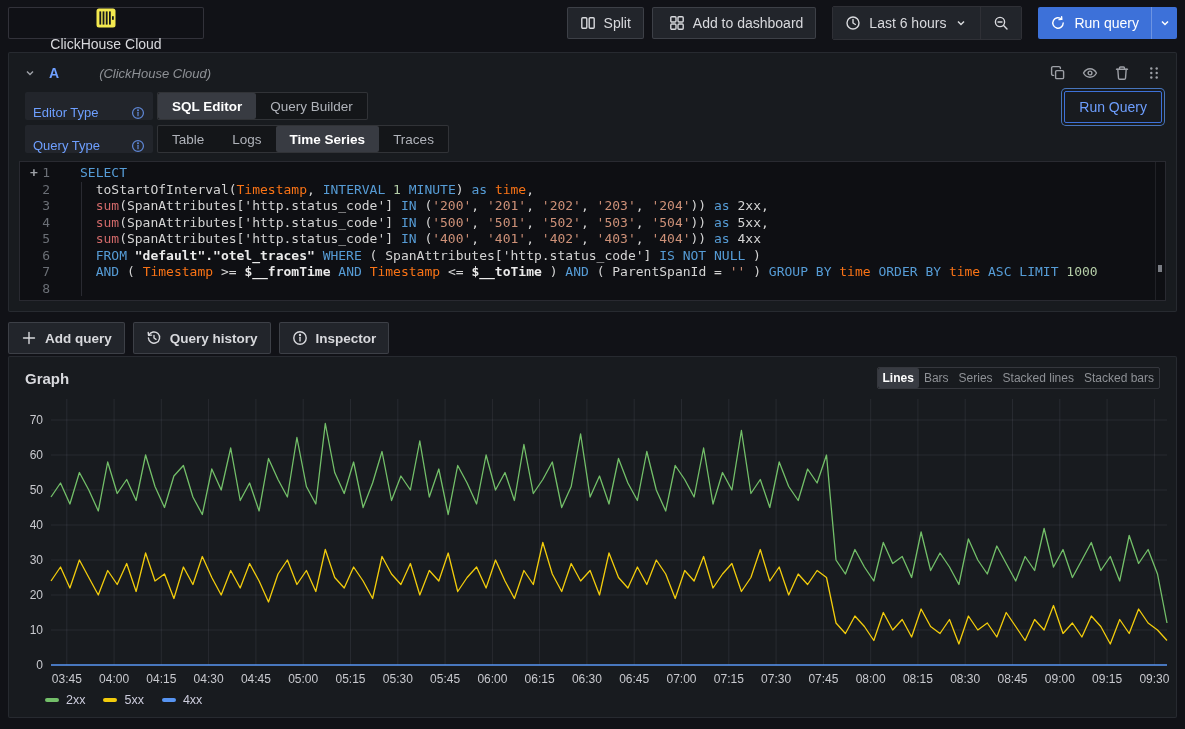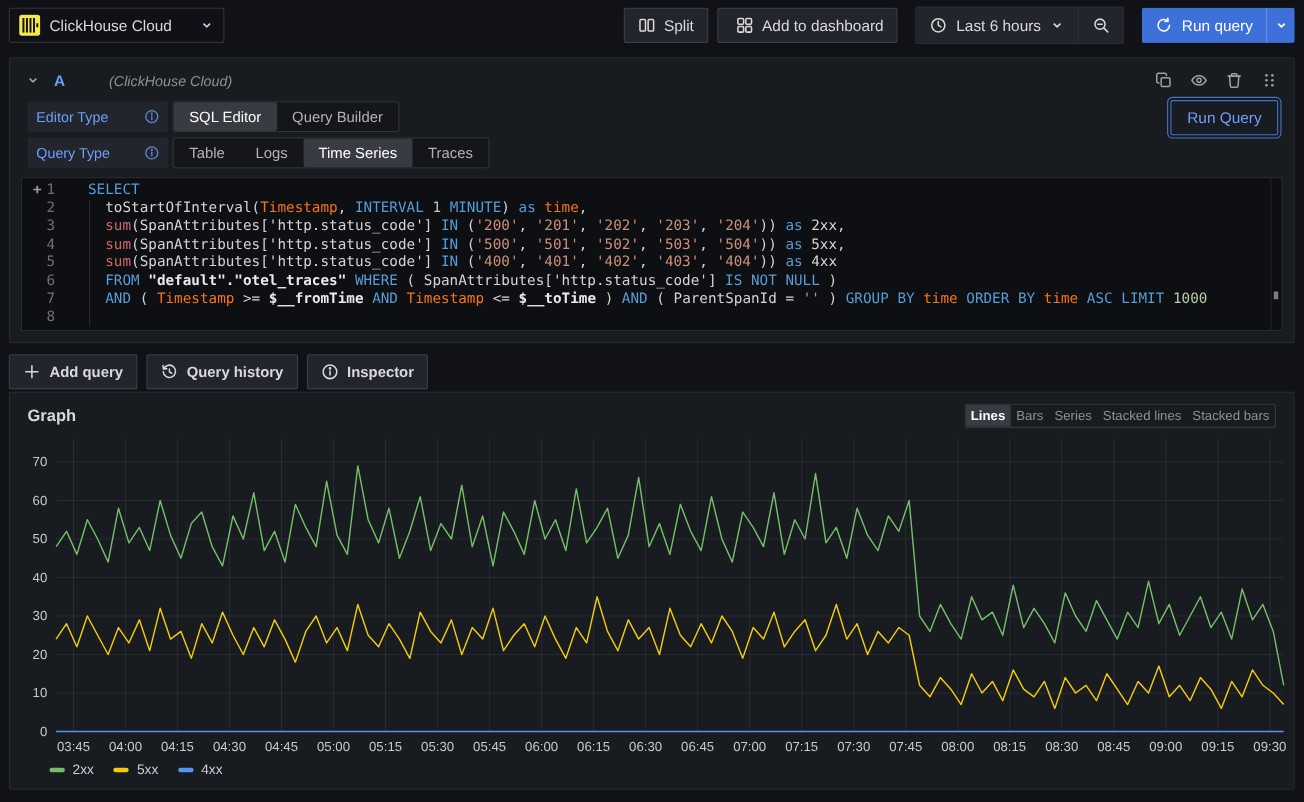--- a/index.html
+++ b/index.html
@@ -9,21 +9,21 @@
     font-family:"Liberation Sans", sans-serif;
     color:#ccccdc;
     font-size:14px;
   }
   
   .topbar { height:46px; display:flex; align-items:center; padding:0 8px; }
   .ds-picker {
     display:flex; align-items:center; gap:8px;
     width:196px; height:32px; padding:0 8px;
     border:1px solid rgba(204,204,220,0.18); border-radius:2px;
-    background:#101116; cursor:pointer;
+    background:#101116; cursor:pointer;flex-direction:column;
   }
   .ds-picker .name { flex:1; color:#d8d9dd; font-weight:400; }
   .ds-logo { width:20px; height:20px; display:inline-block; }
   .topbar-right { margin-left:auto; display:flex; align-items:center; }
   .tb-btn {
     display:flex; align-items:center; gap:8px; height:32px; padding:0 12px;
     background:#22252b; border:1px solid rgba(204,204,220,0.16); border-radius:2px;
     color:#d8d9dd; font-weight:500; font-size:14px; cursor:pointer;
     font-family:inherit;
   }
@@ -51,30 +51,30 @@
 
   .q-header { display:flex; align-items:center; height:28px; padding:0 4px; color:#9da0a6; }
   .q-header .ref { color:#6e9fff; font-weight:600; margin-left:12px; }
   .q-header .hint { font-style:italic; color:#8e9196; margin-left:40px; font-size:13px; }
   .q-header .right-icons { margin-left:auto; display:flex; align-items:center; gap:16px; }
   .q-header .right-icons > span { cursor:pointer; color:#9da0a6; }
 
   .form-row { display:flex; align-items:center; margin:5px 0 0 6px; gap:4px; }
   .chip {
     width:128px; height:28px; background:#22252b; border-radius:2px;
-    display:flex; align-items:center; justify-content:space-between; padding:0 8px;
+    display:flex; align-items:flex-end; justify-content:space-between; padding:0 8px;
   }
   .chip .lbl { color:#6e9fff; font-weight:500; font-size:13px; }
   .chip .icon14 { color:#6e9fff; opacity:.8; }
   .seg { display:flex; height:28px; border:1px solid rgba(204,204,220,0.16); border-radius:2px; overflow:hidden; background:#141619; }
   .seg-opt {
     border:none; background:transparent; color:#b0b3ba; padding:0 14px; font-size:13.5px;
     cursor:pointer; font-family:inherit; height:100%;
   }
-  .seg-opt.active { background:#383b42; color:#fff; font-weight:400; border-radius:2px; }
+  .seg-opt.active { background:#383b42; color:#fff; font-weight:700; border-radius:2px; }
 
   .run-outline {
     position:absolute; top:38px; right:14px; height:32px; padding:0 14px;
     background:#181b1f; color:#6e9fff; font-weight:500; font-size:14px; font-family:inherit;
     border:1px solid #3d71d9; border-radius:2px; cursor:pointer;
     box-shadow:0 0 0 2px #181b1f, 0 0 0 3px rgba(87,148,242,0.75);
   }
 
   
   .code-editor {

